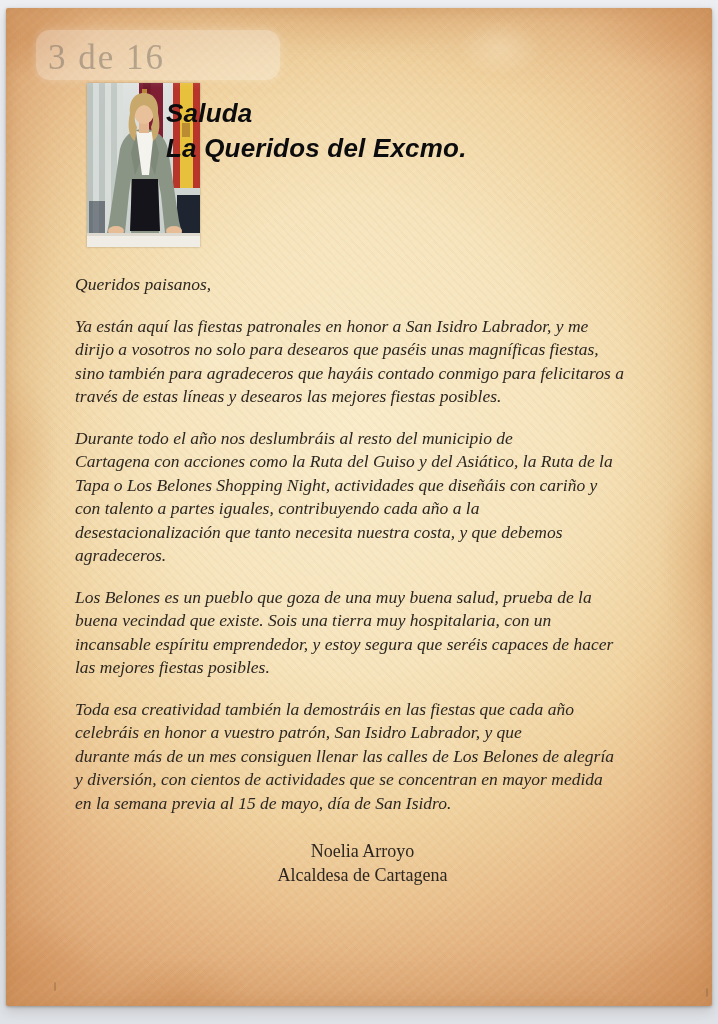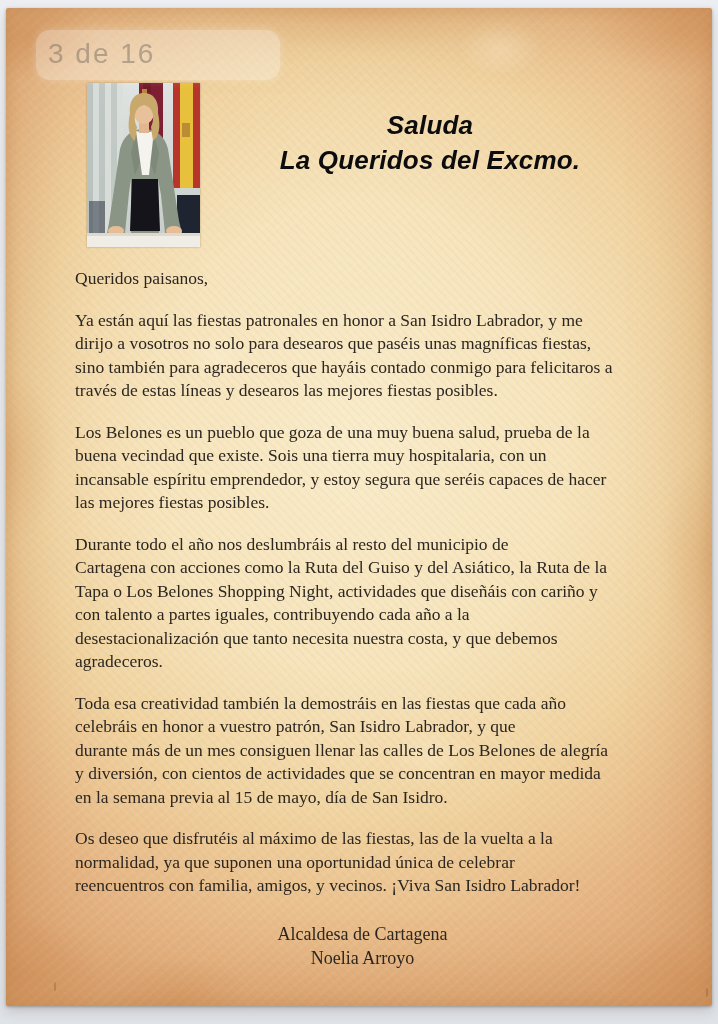--- a/index.html
+++ b/index.html
@@ -43,53 +43,55 @@
   
   .counter-chip {
     position: absolute; left: 30px; top: 22px;
     width: 244px; height: 50px;
     border-radius: 14px;
     background: rgba(255,255,255,0.30);
     box-shadow: 0 0 10px rgba(255,255,255,0.25);
   }
   .counter-chip span {
     position: absolute; left: 12px; top: 8px;
-    font-size: 28px; letter-spacing: 2px;
+    font-size: 35px; letter-spacing: 2px;
     color: rgba(122,112,100,0.50);
+    font-family: Liberation Serif, serif;
   }
 
   
   .photo {
     position: absolute; left: 81px; top: 75px;
     width: 113px; height: 164px;
     box-shadow: 0 0 2px rgba(90,70,50,0.4);
     background: #cdd3d0;
   }
   .photo svg { display: block; }
 
   
   .title-block {
-    position: absolute; left: 160px; top: 100px; width: 528px;
-    text-align: center;
+    position: absolute; left: 160px; top: 88px; width: 528px;
+    text-align: left;
     font-weight: bold; font-style: italic;
     font-size: 26px; line-height: 35px;
     color: #0c0c0e;
     letter-spacing: 0.2px;
   }
 
   
   .body-text {
     position: absolute; left: 69px; top: 249px; width: 590px;
     font-family: "Liberation Serif", serif;
     font-size: 17.5px; line-height: 23.5px;
     color: #2c2620;
   }
   .body-text p {
-    margin: 10px 0 18px 0;
+    margin: 16px 0 18px 0;
     white-space: pre-line;
+    font-style: italic;
   }
   .signature {
     text-align: center;
     font-family: "Liberation Serif", serif;
     font-size: 18px; line-height: 24px;
     color: #2c2620;
     margin-top: 24px;
     width: 575px;
   }
 
@@ -173,41 +175,38 @@
       <div>Saluda</div>
       <div>La Queridos del Excmo.</div>
     </div>
 
     <div class="body-text">
       <p>Queridos paisanos,</p>
       <p>Ya están aquí las fiestas patronales en honor a San Isidro Labrador, y me
 dirijo a vosotros no solo para desearos que paséis unas magníficas fiestas,
 sino también para agradeceros que hayáis contado conmigo para felicitaros a
 través de estas líneas y desearos las mejores fiestas posibles.</p>
-      <p>Los Belones es un pueblo que goza de una muy buena salud, prueba de la
-buena vecindad que existe. Sois una tierra muy hospitalaria, con un
-incansable espíritu emprendedor, y estoy segura que seréis capaces de hacer
-las mejores fiestas posibles.</p>
       <p>Durante todo el año nos deslumbráis al resto del municipio de
 Cartagena con acciones como la Ruta del Guiso y del Asiático, la Ruta de la
 Tapa o Los Belones Shopping Night, actividades que diseñáis con cariño y
 con talento a partes iguales, contribuyendo cada año a la
 desestacionalización que tanto necesita nuestra costa, y que debemos
 agradeceros.</p>
+      <p>Los Belones es un pueblo que goza de una muy buena salud, prueba de la
+buena vecindad que existe. Sois una tierra muy hospitalaria, con un
+incansable espíritu emprendedor, y estoy segura que seréis capaces de hacer
+las mejores fiestas posibles.</p>
       <p>Toda esa creatividad también la demostráis en las fiestas que cada año
 celebráis en honor a vuestro patrón, San Isidro Labrador, y que
 durante más de un mes consiguen llenar las calles de Los Belones de alegría
 y diversión, con cientos de actividades que se concentran en mayor medida
 en la semana previa al 15 de mayo, día de San Isidro.</p>
-      <p>Os deseo que disfrutéis al máximo de las fiestas, las de la vuelta a la
-normalidad, ya que suponen una oportunidad única de celebrar
-reencuentros con familia, amigos, y vecinos. ¡Viva San Isidro Labrador!</p>
       <div class="signature">
+        <div>Noelia Arroyo</div>
         <div>Alcaldesa de Cartagena</div>
-        <div>Noelia Arroyo</div>
       </div>
     </div>
 
     <div class="tick l"></div>
     <div class="tick r"></div>
 
     <div class="counter-chip">
       <span>3 de 16</span>
     </div>
 

